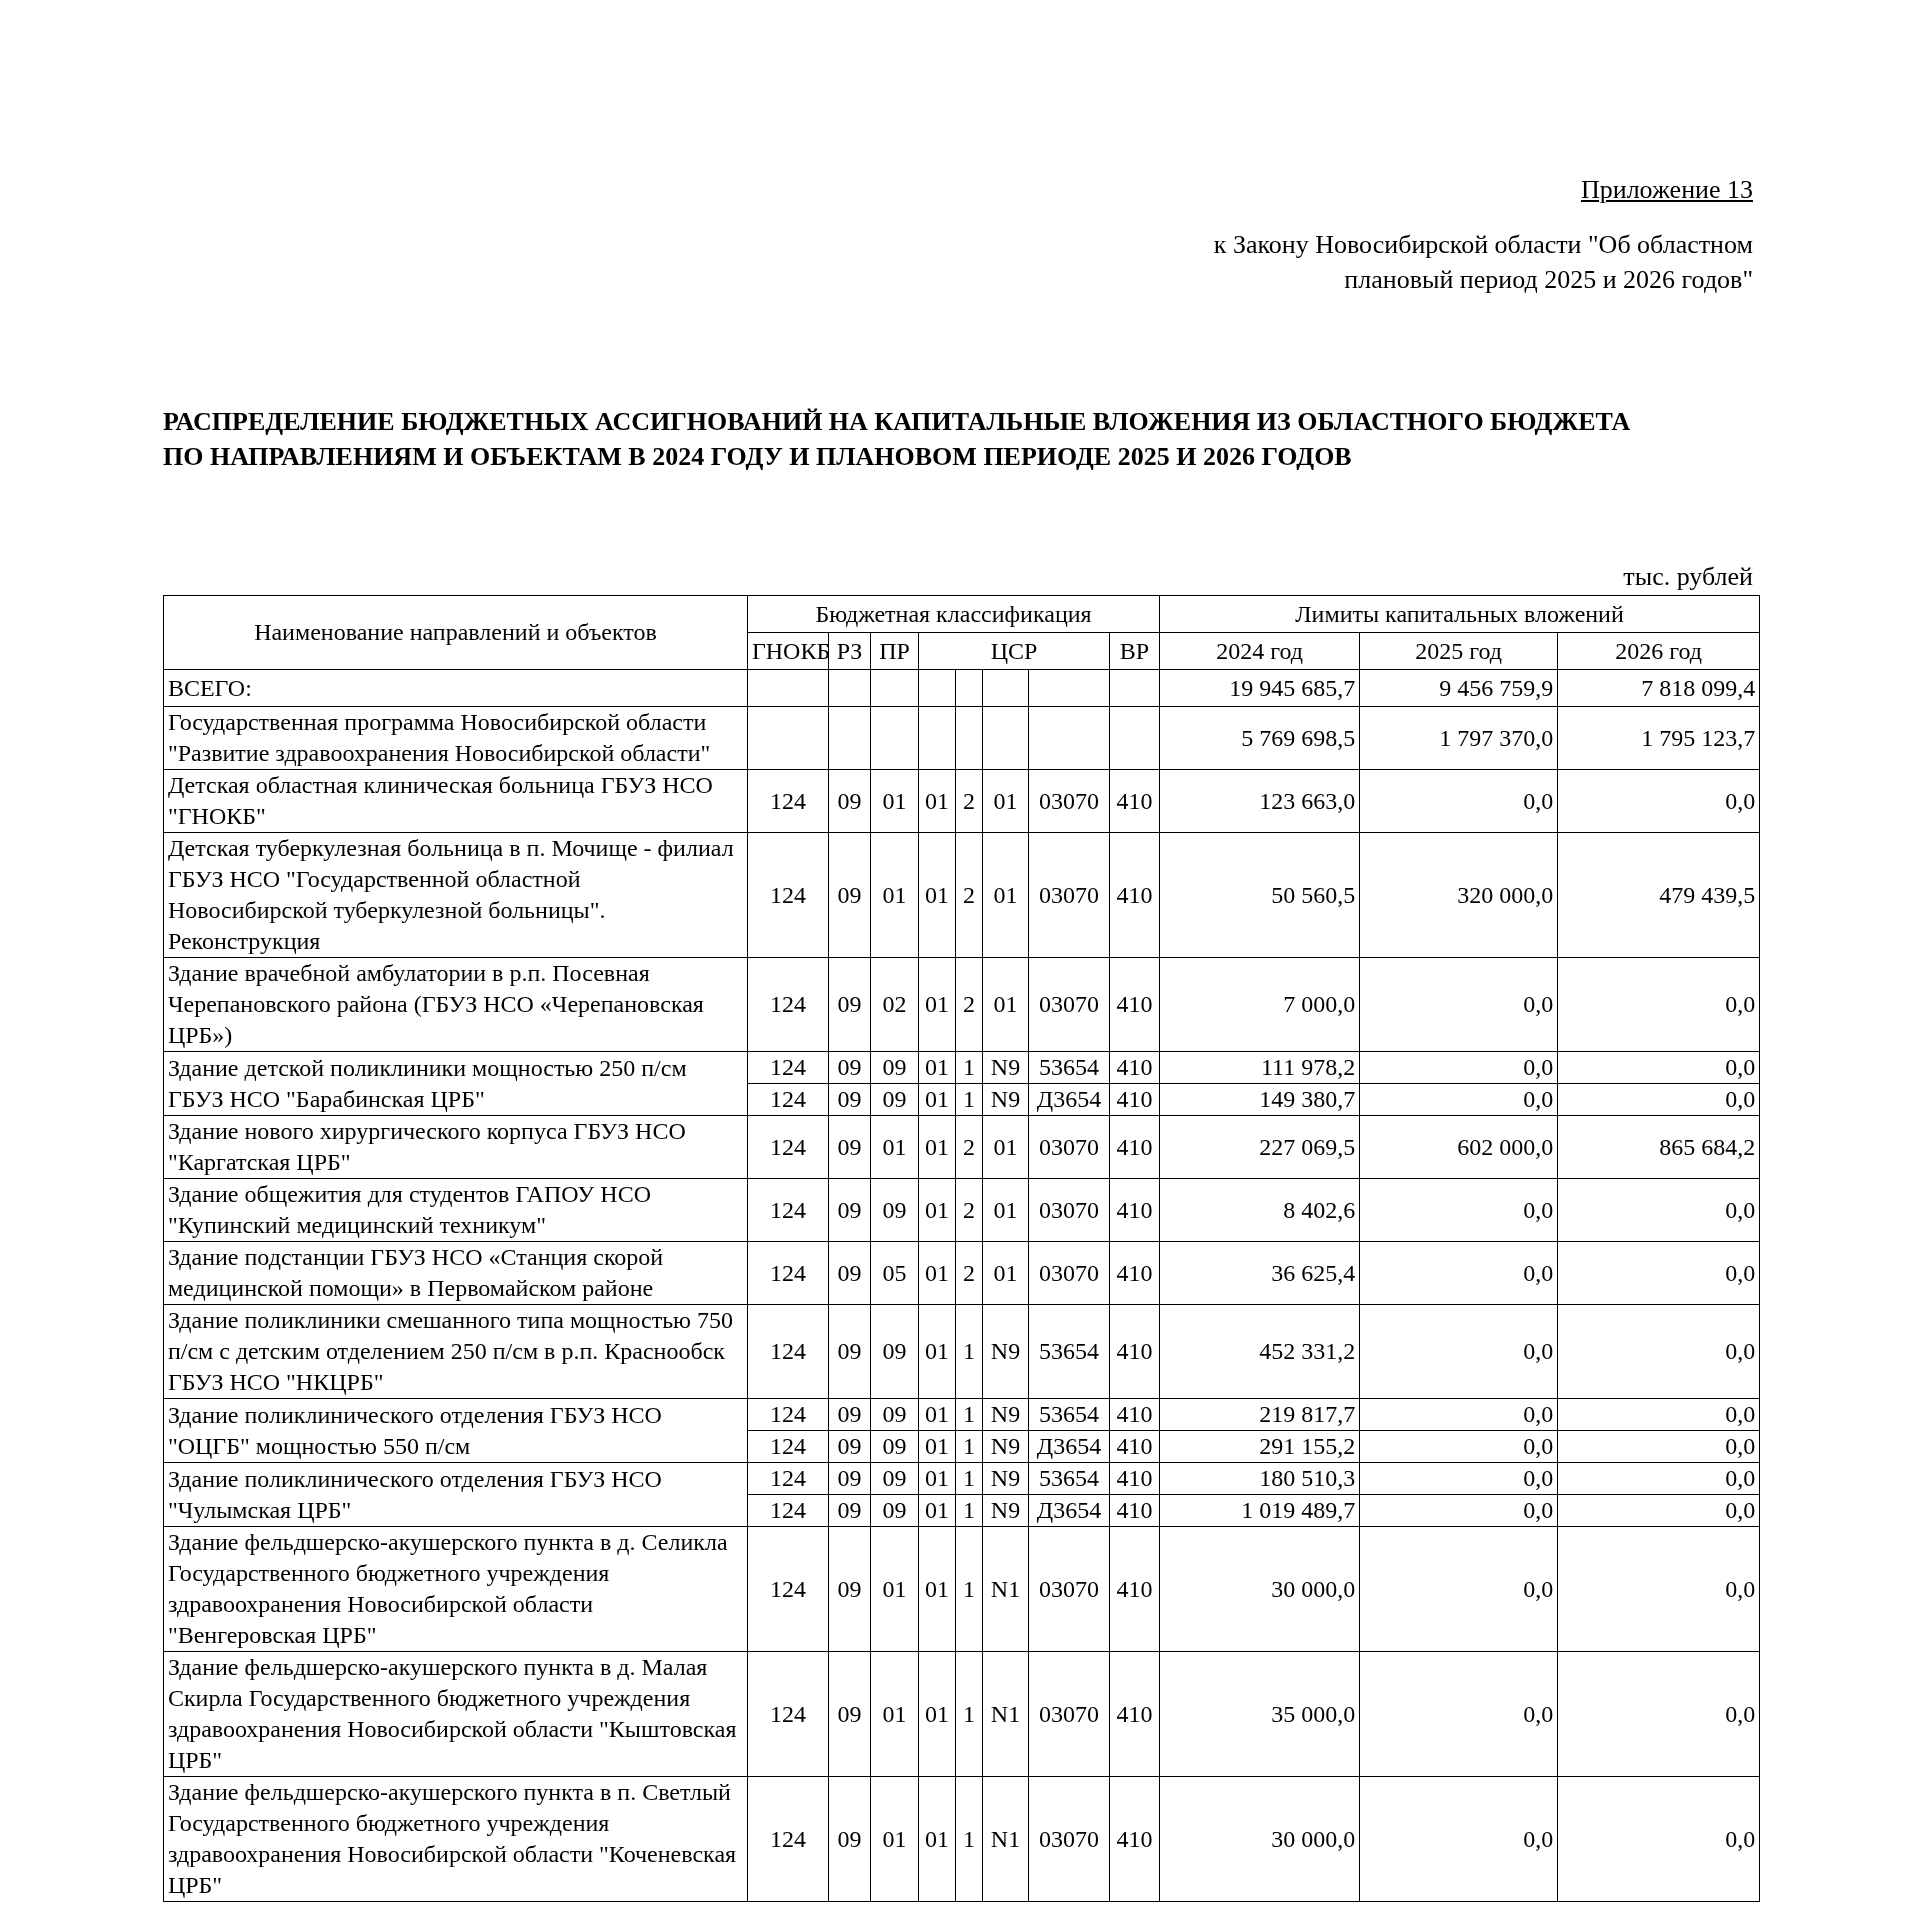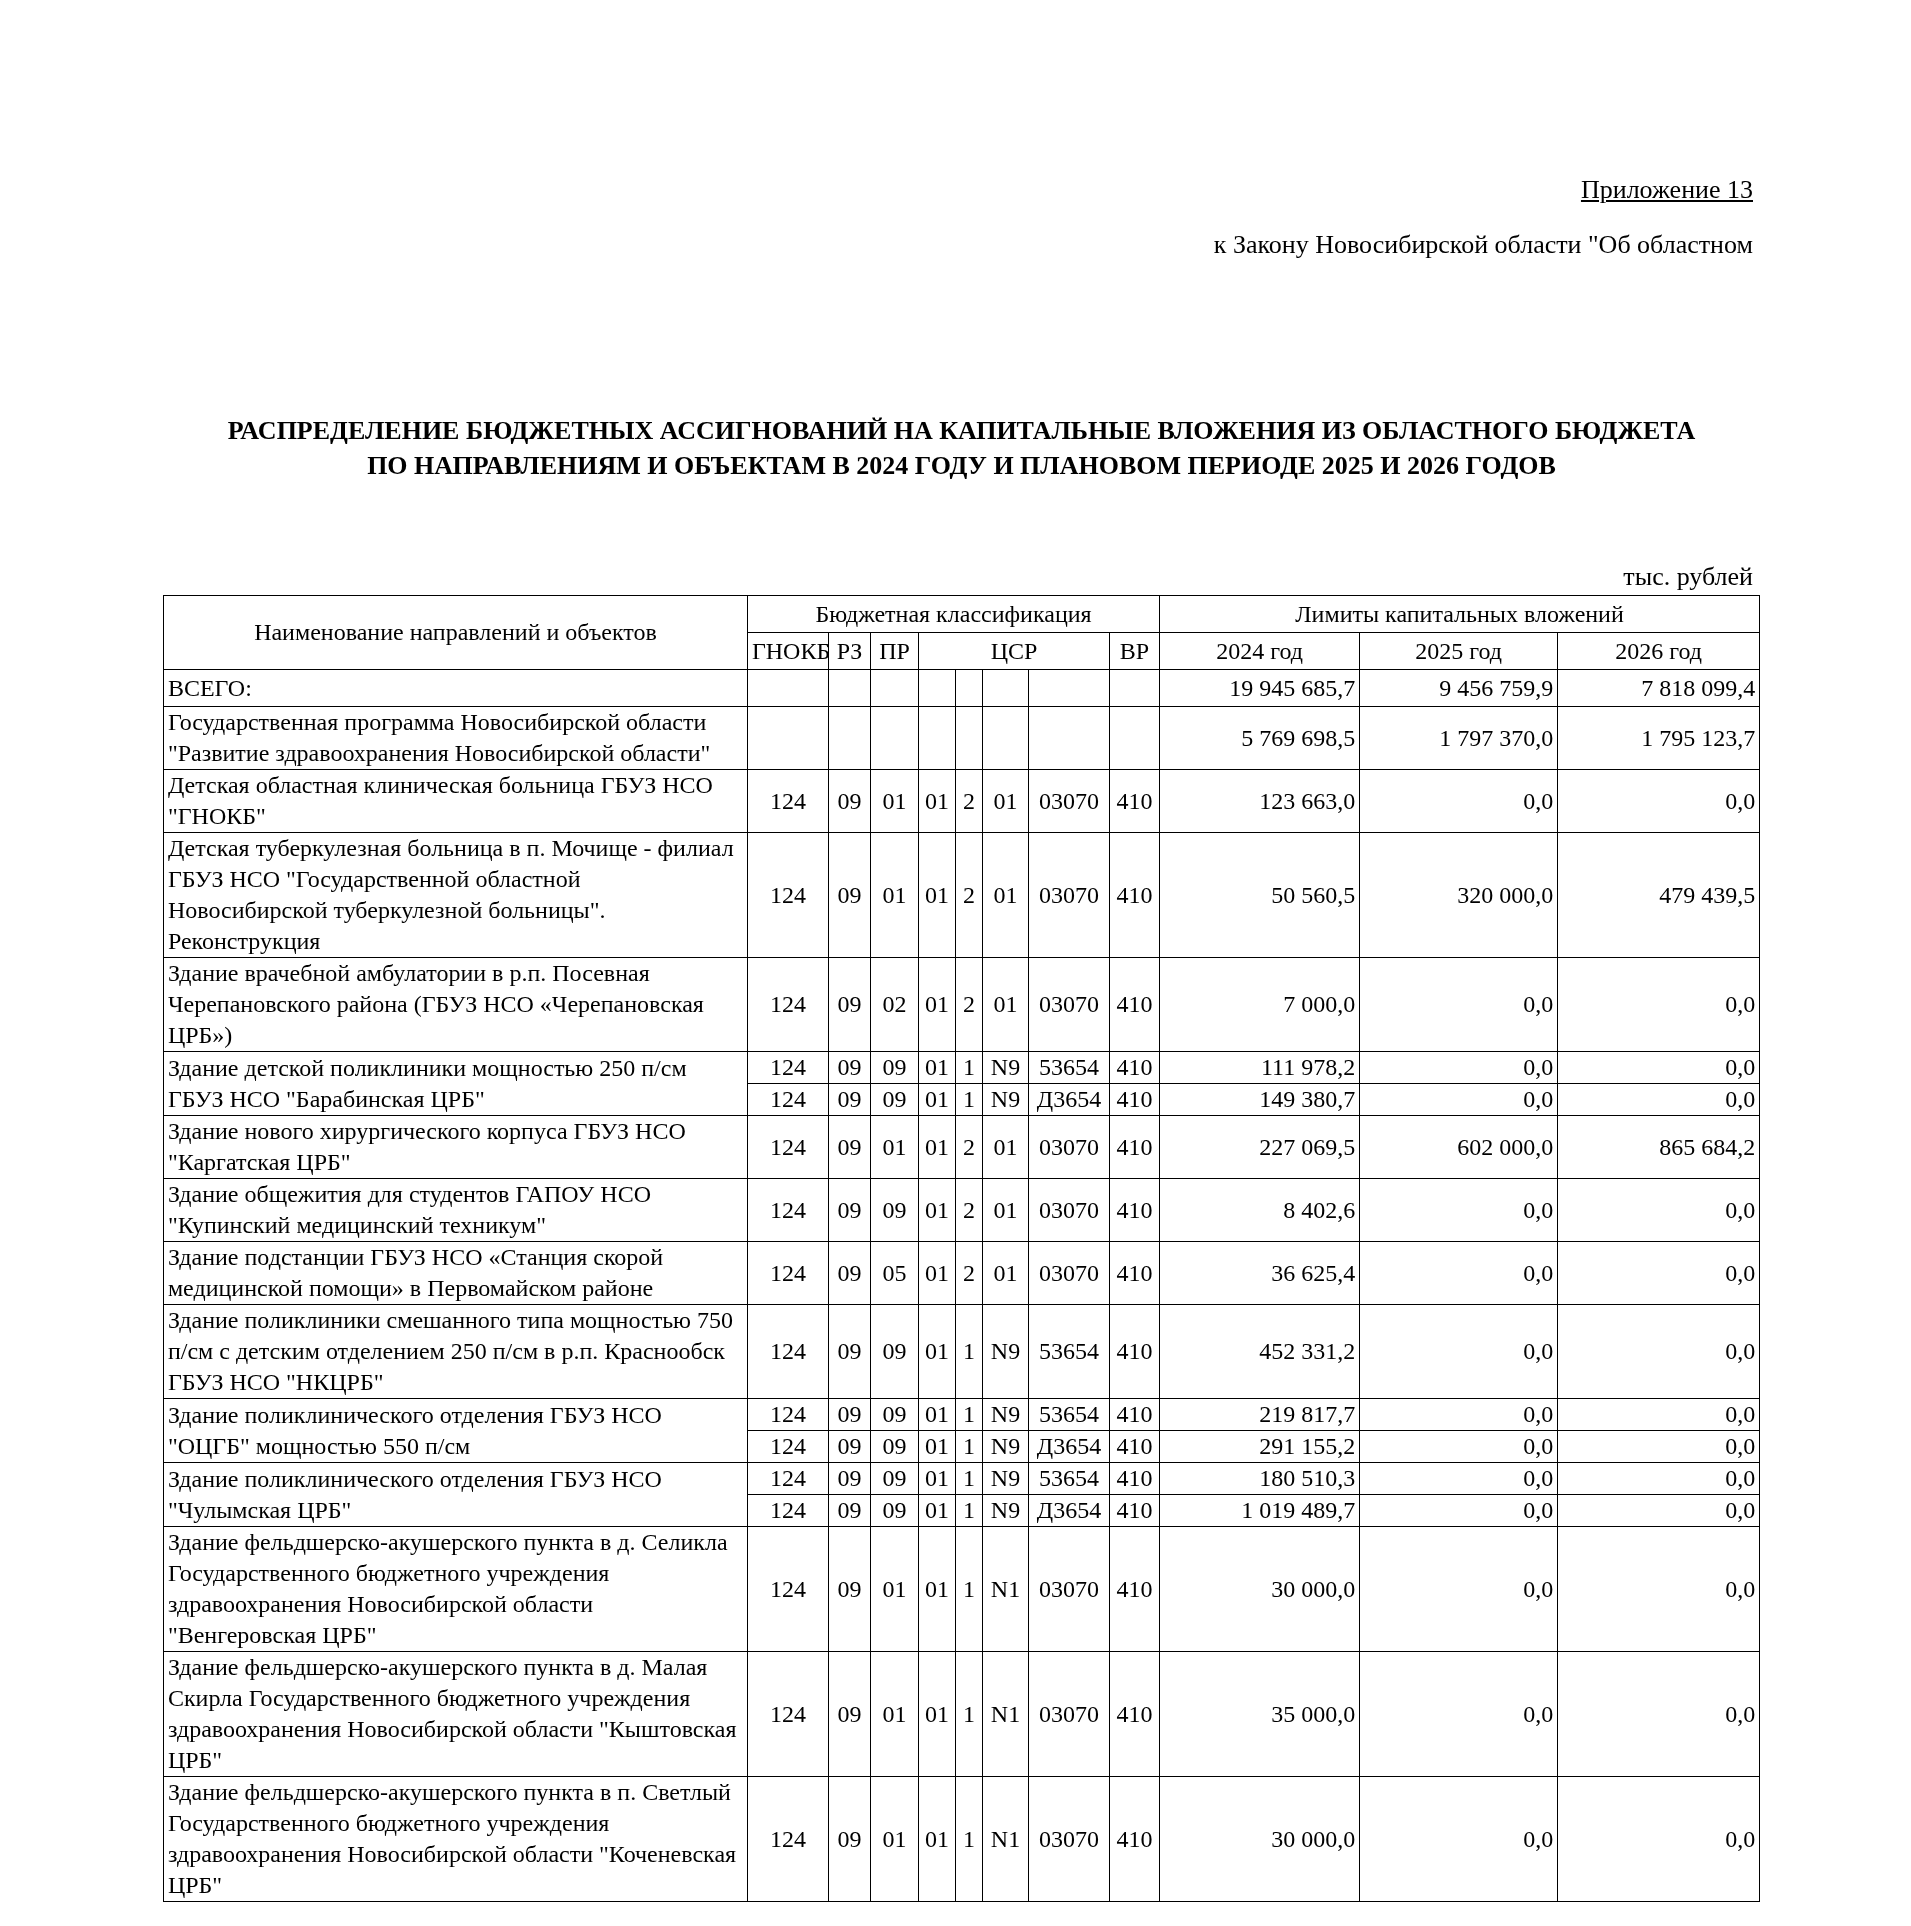--- a/index.html
+++ b/index.html
@@ -1,38 +1,39 @@
 <!DOCTYPE html>
 <html style="font-size:6.2px"><head>
 <meta charset="utf-8">
 <style>
   html, body { margin:0; padding:0; background:#ffffff; }
   body { width:1911px; height:2703px; position:relative; overflow:hidden;
          font-family:"Liberation Serif", "DejaVu Serif", serif; color:#000; }
   .appendix { position:absolute; right:158px; top:175px; font-size:26px; text-align:right;text-decoration:underline; }
   .law-ref { position:absolute; right:158px; top:227px; font-size:26px; line-height:35px; text-align:right; }
   .title { position:absolute; left:163px; width:1597px; top:404px; font-size:26px; font-weight:bold;
-           line-height:35px; text-align:center;margin-top:9px; }
+           line-height:35px; text-align:left; }
   .units { position:absolute; right:158px; top:562px; font-size:26px;text-align:center; }
   table.grid { position:absolute; left:163px; top:595px; width:1597px; border-collapse:collapse;
                table-layout:fixed; font-size:24px; }
   table.grid td, table.grid th { border:1.9px solid #000; padding:0 3.9px; vertical-align:middle;
                font-weight:normal; line-height:31px; }
   th { text-align:center; }
   td.name { text-align:left; }
   td.code { text-align:center; padding:0 1.5px; }
   td.num { text-align:right; }
   tr.bold td { font-weight:normal; }
 </style>
 </head>
 <body>
 
 <div class="appendix">Приложение 13</div>
 <div class="law-ref">
   <div>к Закону Новосибирской области "Об областном</div>
+  <div>плановый период 2025 и 2026 годов"</div>
 </div>
 <div class="title">
   <div>РАСПРЕДЕЛЕНИЕ БЮДЖЕТНЫХ АССИГНОВАНИЙ НА КАПИТАЛЬНЫЕ ВЛОЖЕНИЯ ИЗ ОБЛАСТНОГО БЮДЖЕТА</div>
   <div>ПО НАПРАВЛЕНИЯМ И ОБЪЕКТАМ В 2024 ГОДУ И ПЛАНОВОМ ПЕРИОДЕ 2025 И 2026 ГОДОВ</div>
 </div>
 <div class="units">тыс. рублей</div>
 
 <table class="grid">
   <colgroup>
     <col style="width:584px">

